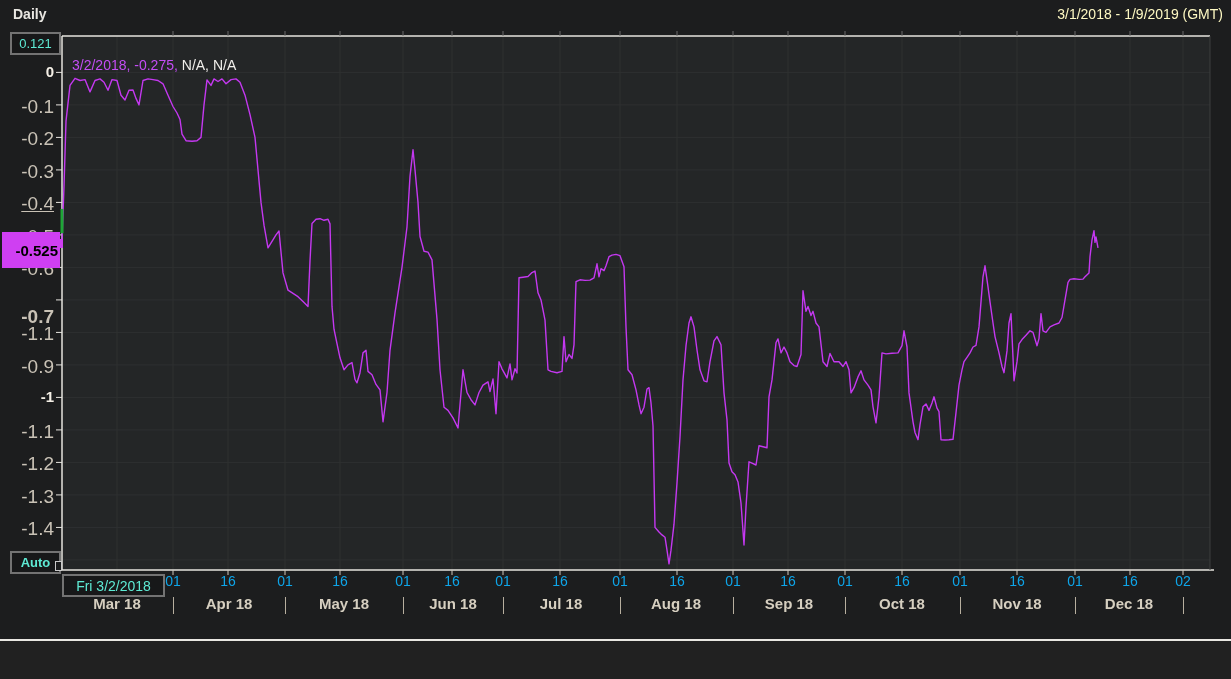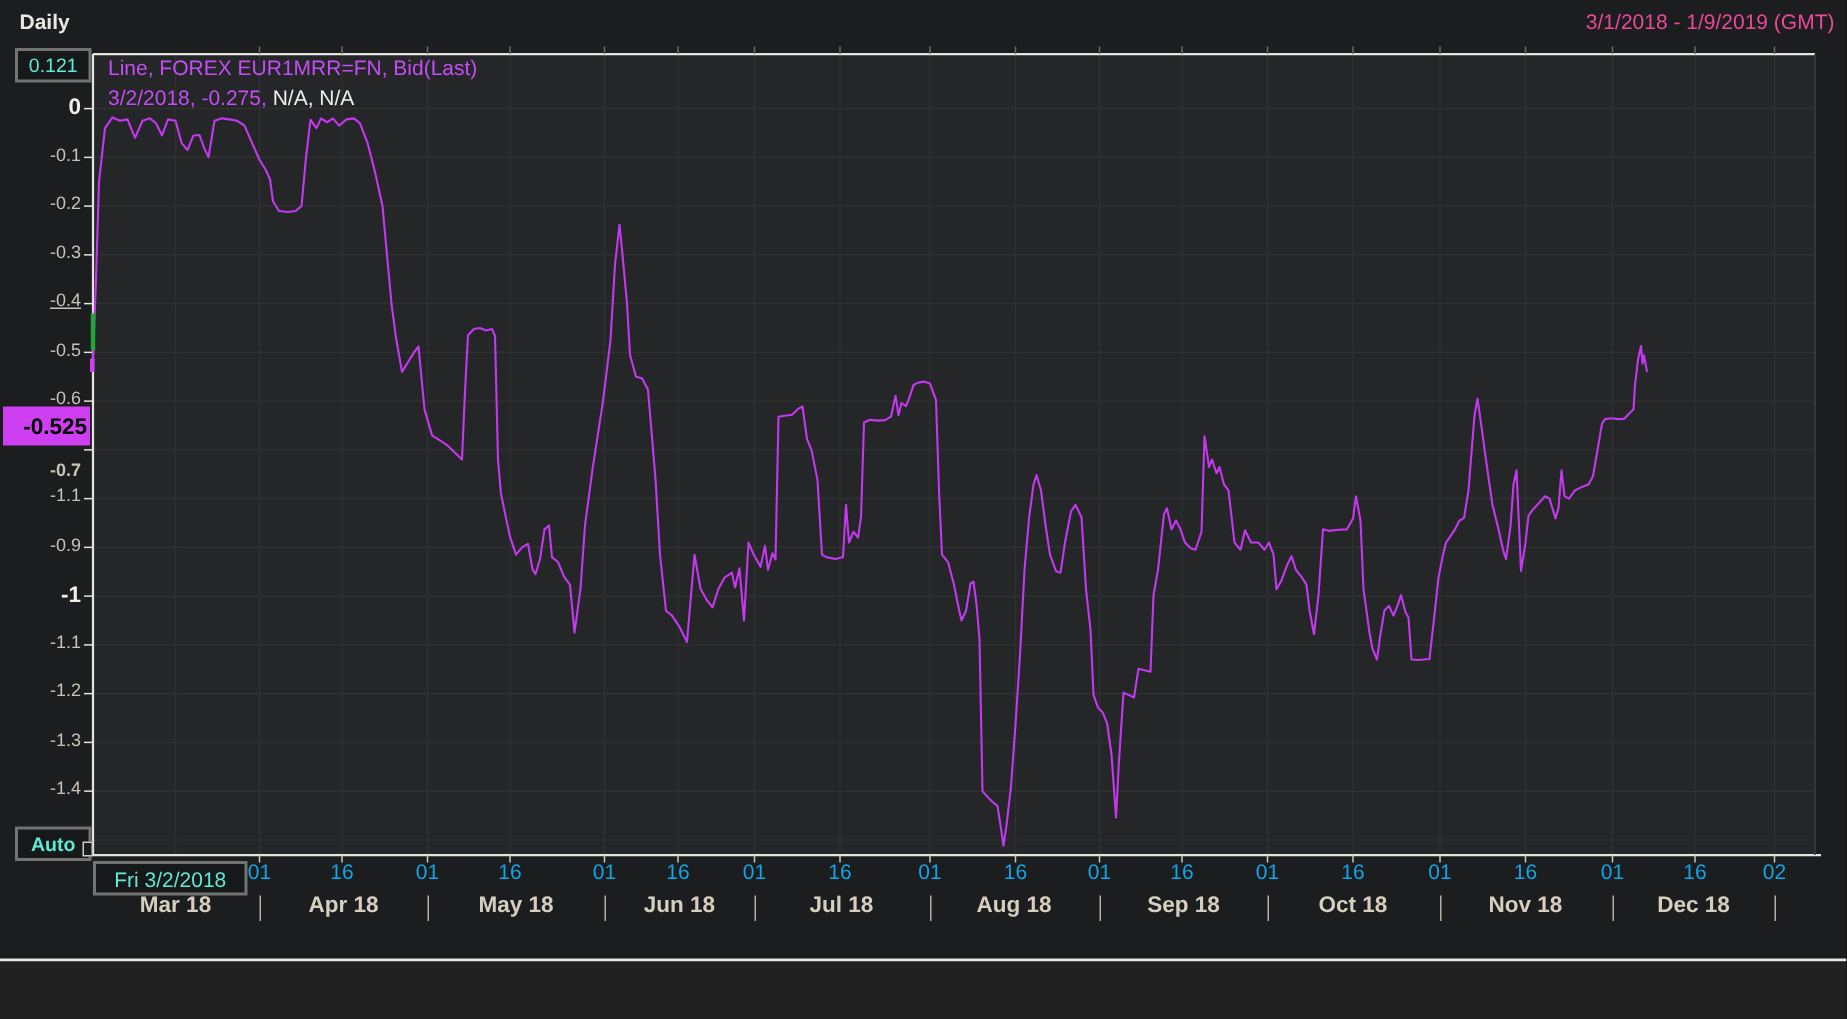--- a/index.html
+++ b/index.html
@@ -1,33 +1,33 @@
 <!DOCTYPE html>
 <html><head>
 <meta charset="utf-8">
 <style>
   html,body{margin:0;padding:0;background:#101010;}
   #screen{position:relative;width:1231px;height:679px;background:#1c1d1e;overflow:hidden;
           font-family:"Liberation Sans", sans-serif;}
   .txt{position:absolute;white-space:pre;}
   #daily{left:13px;top:6px;font-size:14px;font-weight:bold;color:#e9e7e2;}
-  #date-range{right:8px;top:6px;font-size:14px;color:#ec4899;text-align:right;}
+  #date-range{right:8px;top:6px;font-size:14px;color:#fef9c3;text-align:right;}
   .axis-box{position:absolute;border:2px solid #737373;color:#5eead4;font-size:13px;
             display:flex;align-items:center;justify-content:center;background:rgba(0,0,0,0.15);}
   #top-value-box{left:10px;top:32px;width:47px;height:19px;}
   #auto-box{left:10px;top:551px;width:47px;height:19px;font-weight:bold;}
   #start-date-box{left:62px;top:574px;width:99px;height:19px;font-size:14px;}
-  #last-value-box{position:absolute;left:2px;width:58px;height:26px;background:#cf3ff2;color:#000;
+  #last-value-box{position:absolute;left:2px;width:58px;height:36px;background:#cf3ff2;color:#000;
                   font-size:15px;font-weight:bold;display:flex;align-items:center;justify-content:flex-end;
-                  padding-right:2px;box-sizing:border-box;margin-top:39px;}
+                  padding-right:2px;box-sizing:border-box;}
   #last-value-tick{position:absolute;left:60px;width:3px;height:9px;background:#cf3ff2;}
   #legend-line1{left:72px;top:37px;font-size:14px;color:#c44df5;}
   #legend-line2{left:72px;top:57px;font-size:14px;color:#c44df5;}
   #legend-line2 .na{color:#f0eeea;}
-  .ylab{position:absolute;left:0;width:54px;text-align:right;font-size:12px;color:#c9c2b6;}
+  .ylab{position:absolute;left:0;width:54px;text-align:right;font-size:19px;color:#c9c2b6;}
   .ylab.bold{font-weight:bold;color:#f4efe6;font-size:15px;}
   .xtick{position:absolute;width:30px;margin-left:-15px;text-align:center;top:573px;
          font-size:14px;color:#0ea5e9;}
   .month{position:absolute;width:84px;margin-left:-42px;text-align:center;top:595px;
          font-size:15px;font-weight:bold;color:#d6cfc0;}
   .msep{position:absolute;top:597px;width:1px;height:17px;background:#b7af9f;}
   #footer-line{position:absolute;left:0;top:639px;width:1231px;height:2px;background:#e9e7e2;}
   #footer{position:absolute;left:0;top:641px;width:1231px;height:38px;background:#212121;}
   #axis-handle{position:absolute;left:55px;top:561px;width:5px;height:8px;border:1px solid #c9c9c9;background:#1c1d1e;}
   svg{position:absolute;left:0;top:0;}
@@ -134,21 +134,20 @@
       <line x1="1183" y1="31" x2="1183" y2="36" stroke="#6a6a6a" stroke-width="1"></line>
       <polyline points="62,239.8 64,186.2 66,121.2 70,85.4 75,78.3 80,80.5 85,79.6 90,91.9 95,80.5 100,78.9 104,82.2 108,90.3 112,79.6 117,80.5 121,95.2 125,100.0 129,90.3 133,90.0 136,98.4 139,104.9 143,80.5 148,78.9 153,79.6 158,80.5 163,83.8 168,95.2 173,106.5 177,113.0 180,119.5 182,134.2 186,140.7 192,141.3 197,140.7 201,137.4 204,104.9 207,79.9 211,85.4 214,78.9 218,81.5 222,78.9 226,83.8 231,79.6 236,78.9 240,82.2 245,95.2 250,114.7 255,137.4 258,169.9 261,202.4 264,225.2 268,247.9 272,241.4 276,234.9 279,231.0 283,272.9 288,290.2 293,293.4 298,296.7 303,301.5 308,306.4 310,260.9 312,223.5 316,219.3 320,218.7 324,220.3 328,219.3 330,223.9 332,306.4 334,329.2 336,338.9 340,357.8 344,369.8 348,364.9 352,362.6 355,379.5 357,382.8 360,372.7 363,352.9 366,350.3 368,371.4 372,374.7 376,384.4 380,389.9 383,421.8 387,392.5 390,350.3 395,312.9 402,267.4 407,226.8 410,176.4 413,149.8 415,169.9 418,202.4 420,236.5 424,251.2 428,252.1 432,259.9 437,319.4 440,369.8 444,407.2 448,410.4 453,417.9 458,428.0 463,369.8 467,392.5 471,399.7 475,404.9 479,392.5 483,385.1 488,381.8 490,391.6 493,378.9 496,413.7 499,361.7 502,368.8 507,377.9 510,363.9 512,379.9 515,368.8 517,373.0 519,277.8 523,277.2 528,276.5 532,272.6 535,271.0 538,292.8 541,299.9 545,320.1 548,369.8 551,371.4 557,372.7 562,371.4 564,336.6 566,361.7 569,354.5 572,358.4 574,344.8 576,281.7 580,279.8 585,280.4 590,280.1 594,277.8 597,263.8 599,276.8 601,268.7 604,270.7 606,265.8 609,256.7 612,255.1 616,254.4 620,255.7 624,266.8 626,326.9 628,369.8 632,374.7 636,389.9 639,404.9 641,413.7 644,407.2 647,389.0 649,387.7 651,402.9 653,426.0 655,527.4 659,532.0 662,534.9 665,537.2 667,550.2 669,563.8 671,550.2 674,524.2 677,482.9 680,436.7 683,379.9 686,345.7 689,323.0 691,316.8 694,326.9 697,350.0 700,369.8 704,380.8 707,381.8 710,361.7 714,340.9 717,336.6 721,344.8 724,392.9 727,419.8 729,463.1 732,471.8 735,474.8 738,481.9 741,503.0 744,545.0 746,506.9 749,461.8 752,463.1 756,465.0 759,445.8 763,446.8 767,447.8 769,396.8 772,379.9 776,342.8 778,338.9 781,352.9 784,347.0 787,352.9 790,361.7 794,365.6 797,366.5 801,354.5 803,290.8 806,311.3 808,306.4 811,315.5 813,311.3 816,323.0 819,326.9 823,361.7 827,366.5 830,353.5 834,361.7 839,361.7 843,366.5 846,361.7 849,369.8 851,392.9 854,387.7 858,376.9 861,370.8 864,379.9 868,385.1 871,389.9 873,406.8 876,422.8 879,396.8 882,352.9 886,353.9 892,353.2 898,352.9 902,345.7 904,330.8 907,347.0 909,392.9 913,421.8 915,432.5 918,439.7 920,424.7 923,406.8 926,403.9 929,410.4 932,402.9 934,396.8 937,408.1 939,411.7 941,439.7 945,440.0 949,439.7 953,439.3 956,412.7 959,385.1 962,369.8 964,361.7 967,357.4 970,352.9 973,347.0 976,345.4 979,326.9 981,301.9 983,276.8 985,265.8 988,286.9 990,301.9 993,323.0 995,336.6 999,352.9 1002,366.5 1004,372.7 1007,350.9 1009,323.0 1011,313.6 1013,357.4 1014,380.8 1017,361.7 1019,343.8 1022,339.6 1026,335.3 1030,330.8 1033,332.4 1037,345.7 1039,338.6 1041,313.6 1043,330.8 1046,332.4 1050,326.9 1054,324.9 1059,323.0 1062,317.5 1065,299.9 1068,282.4 1070,279.4 1074,278.8 1079,279.4 1083,279.1 1085,276.8 1089,272.9 1090,256.7 1092,239.8 1094,230.7 1095,242.4 1096,236.9 1098,247.9" fill="none" stroke="#c438f0" stroke-width="1.4" stroke-linejoin="round"></polyline>
       <line x1="62" y1="208.9080949482654" x2="62" y2="233.28423615337795" stroke="#1fa637" stroke-width="3"></line>
     </svg>
 
   <div class="txt" id="daily">Daily</div>
   <div class="txt" id="date-range">3/1/2018 - 1/9/2019 (GMT)</div>
 
   <div class="axis-box" id="top-value-box">0.121</div>
 
-  <div class="txt" id="legend-line1">Line, FOREX EUR1MRR=FN, Bid(Last)</div>
   <div class="txt" id="legend-line2"><span>3/2/2018, -0.275, </span><span class="na">N/A, N/A</span></div>
 
   <div id="y-labels">
       <div class="ylab bold" style="top: 63.4017px;">0</div>
       <div class="ylab" style="top: 95.9032px;">-0.1</div>
       <div class="ylab" style="top: 128.405px;">-0.2</div>
       <div class="ylab" style="top: 160.906px;">-0.3</div>
       <div class="ylab" style="top: 193.408px; text-decoration: underline;">-0.4</div>
       <div class="ylab" style="top: 225.909px;">-0.5</div>
       <div class="ylab" style="top: 258.411px;">-0.6</div>

